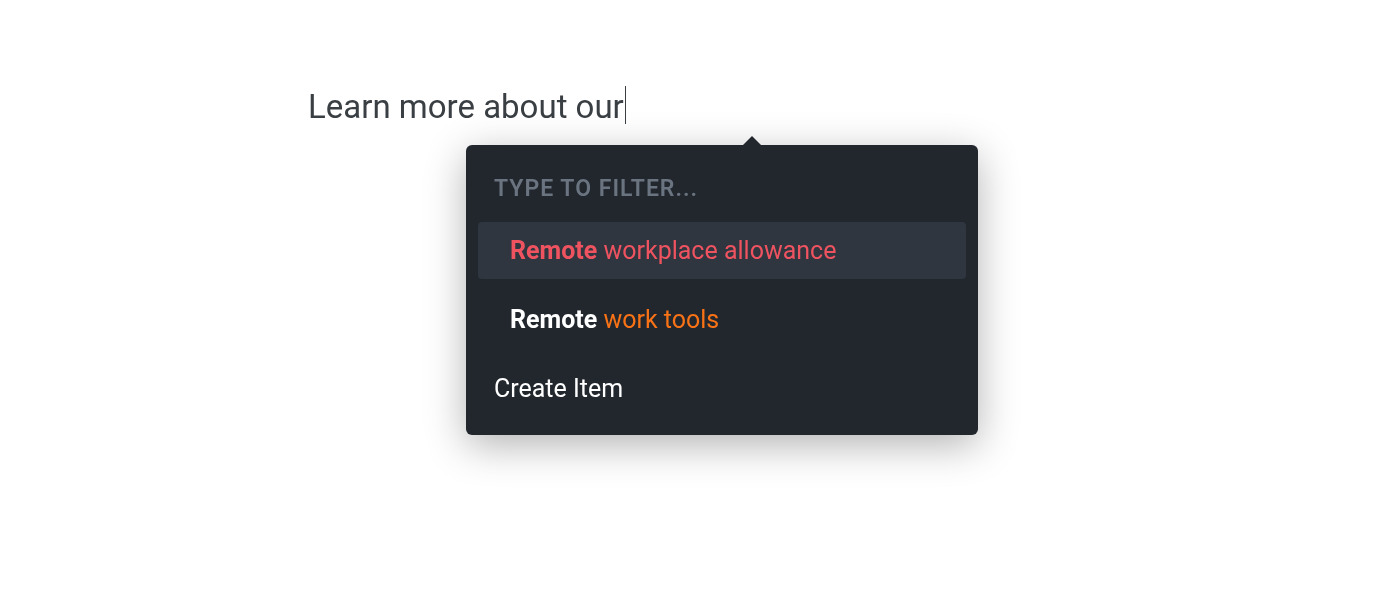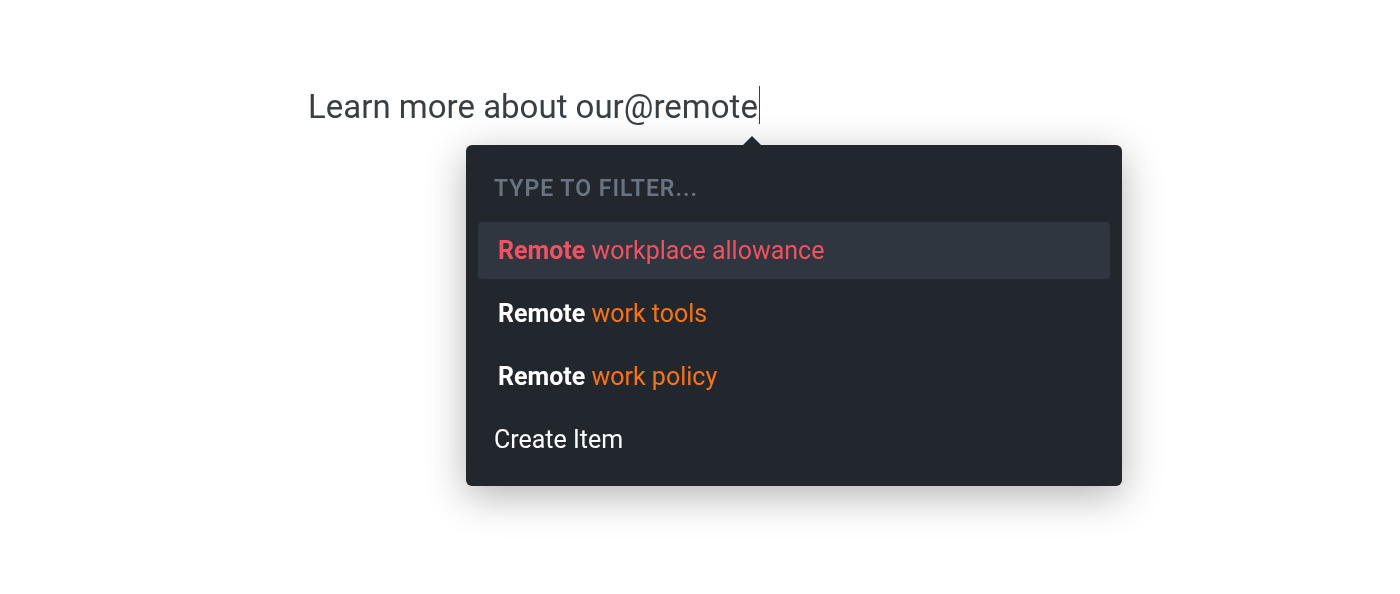--- a/index.html
+++ b/index.html
@@ -32,21 +32,21 @@
       height: 38px;
       background: #3a3f44;
       margin-left: 1px;
       position: relative;
       top: 6px;
     }
     .dropdown {
       position: absolute;
       top: 145px;
       left: 466px;
-      width: 656px;
+      width: 512px;
       background: #22272e;
       border-radius: 6px;
       box-shadow: 0 10px 40px rgba(0,0,0,0.3);
       padding: 12px 12px 18px 12px;
     }
     .dropdown::before {
       content: "";
       position: absolute;
       top: -9px;
       left: 276px;
@@ -58,26 +58,26 @@
     }
     .filter-label {
       font-size: 23px;
       font-weight: 600;
       letter-spacing: 1px;
       color: #6a7380;
       text-transform: uppercase;
       padding: 18px 16px 20px 16px;
     }
     .dropdown-item {
-      padding: 14px 20px;
+      padding: 14px 32px;
       font-size: 25px;
       color: #e8eaed;
       border-radius: 4px;
       cursor: pointer;
-      margin-bottom: 6px;
+      margin-bottom: 12px;
     }
     .dropdown-item.selected {
       background: #2f3640;
       color: #ef5360;
     }
     .dropdown-item .match {
       font-weight: 700;
     }
     .dropdown-item .rest {
       font-weight: 400;
@@ -100,33 +100,29 @@
       font-weight: 400;
       color: #ffffff;
       cursor: pointer;
     }
   </style>
 </head>
 <body>
 
 <div class="input-line">
   <span class="input-text">Learn more about our </span>
-    <span class="input-text">@remote</span>
     <span class="cursor"></span>
 </div>
 
 <div class="dropdown">
   <div class="filter-label">Type to filter...</div>
 
   <div class="dropdown-item selected">
     <span class="match">Remote</span><span class="rest"> workplace allowance</span>
   </div>
 
   <div class="dropdown-item">
     <span class="match">Remote</span><span class="rest"> work tools</span>
   </div>
 
-  <div class="dropdown-item">
-    <span class="match">Remote</span><span class="rest"> work policy</span>
-  </div>
 
   <div class="create-item">Create Item</div>
 </div>
 
 </body></html>

